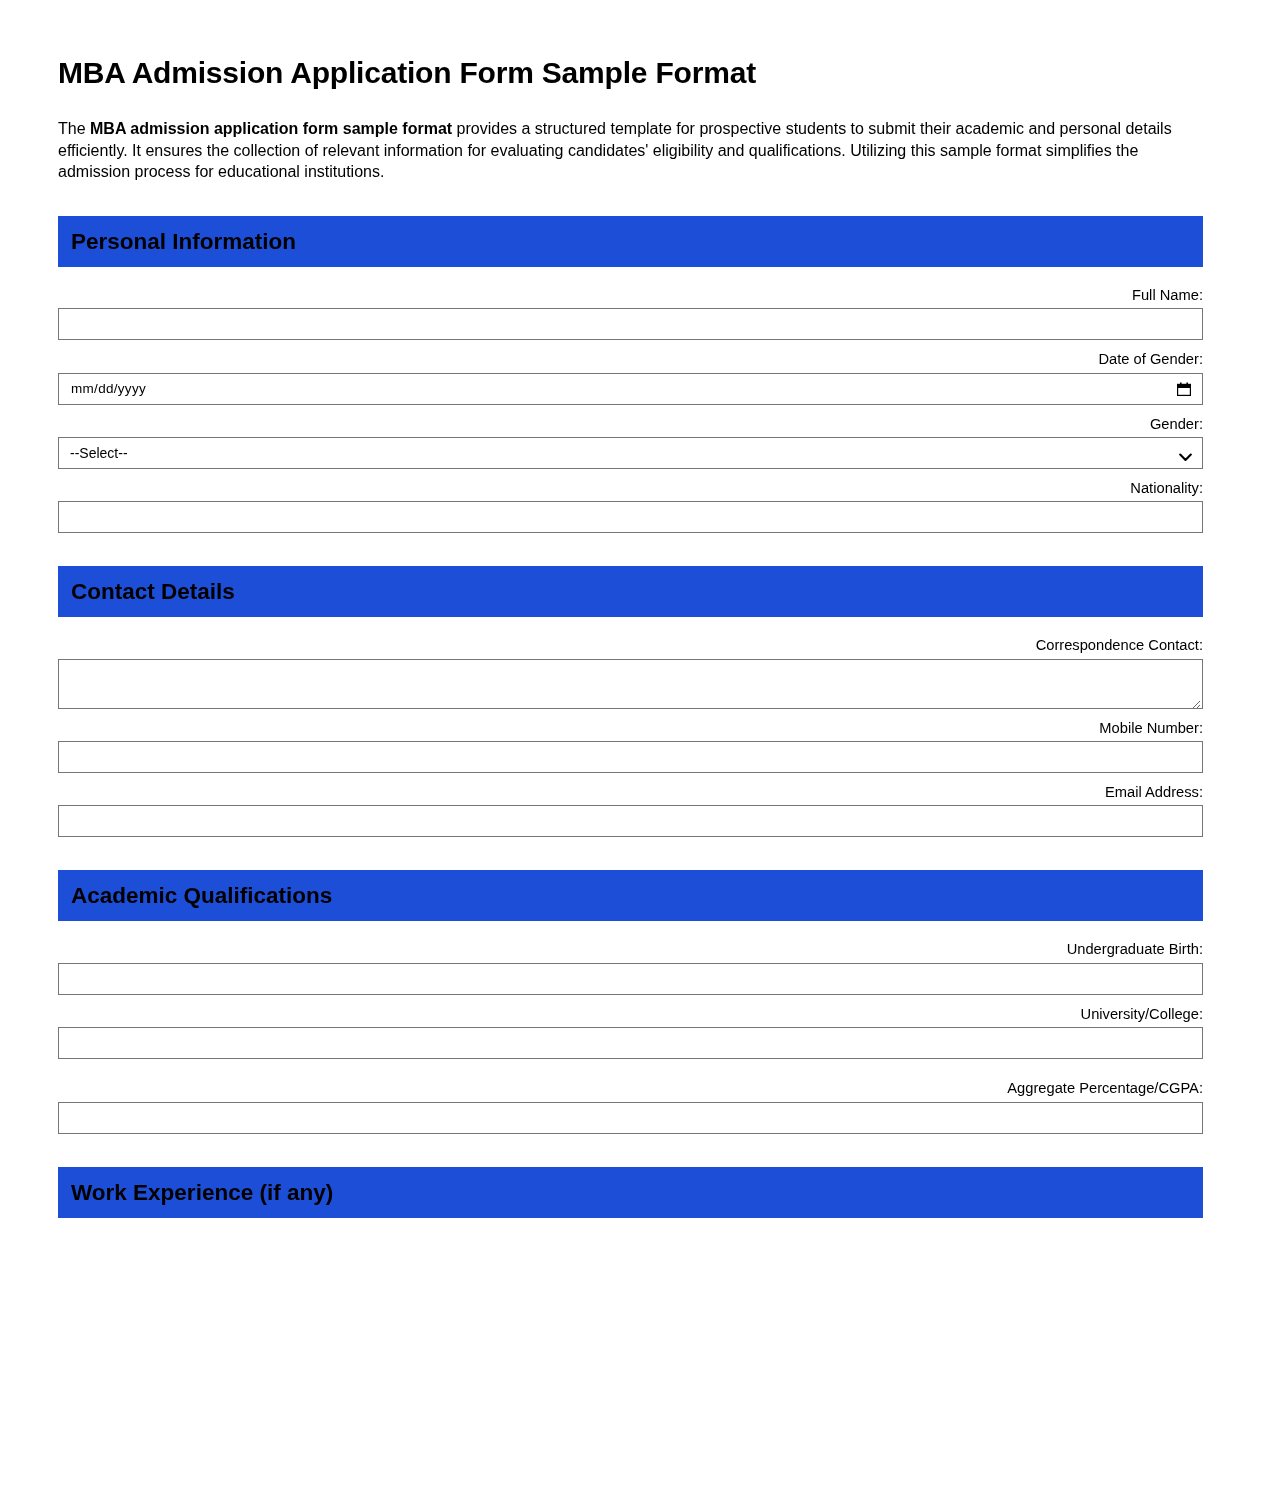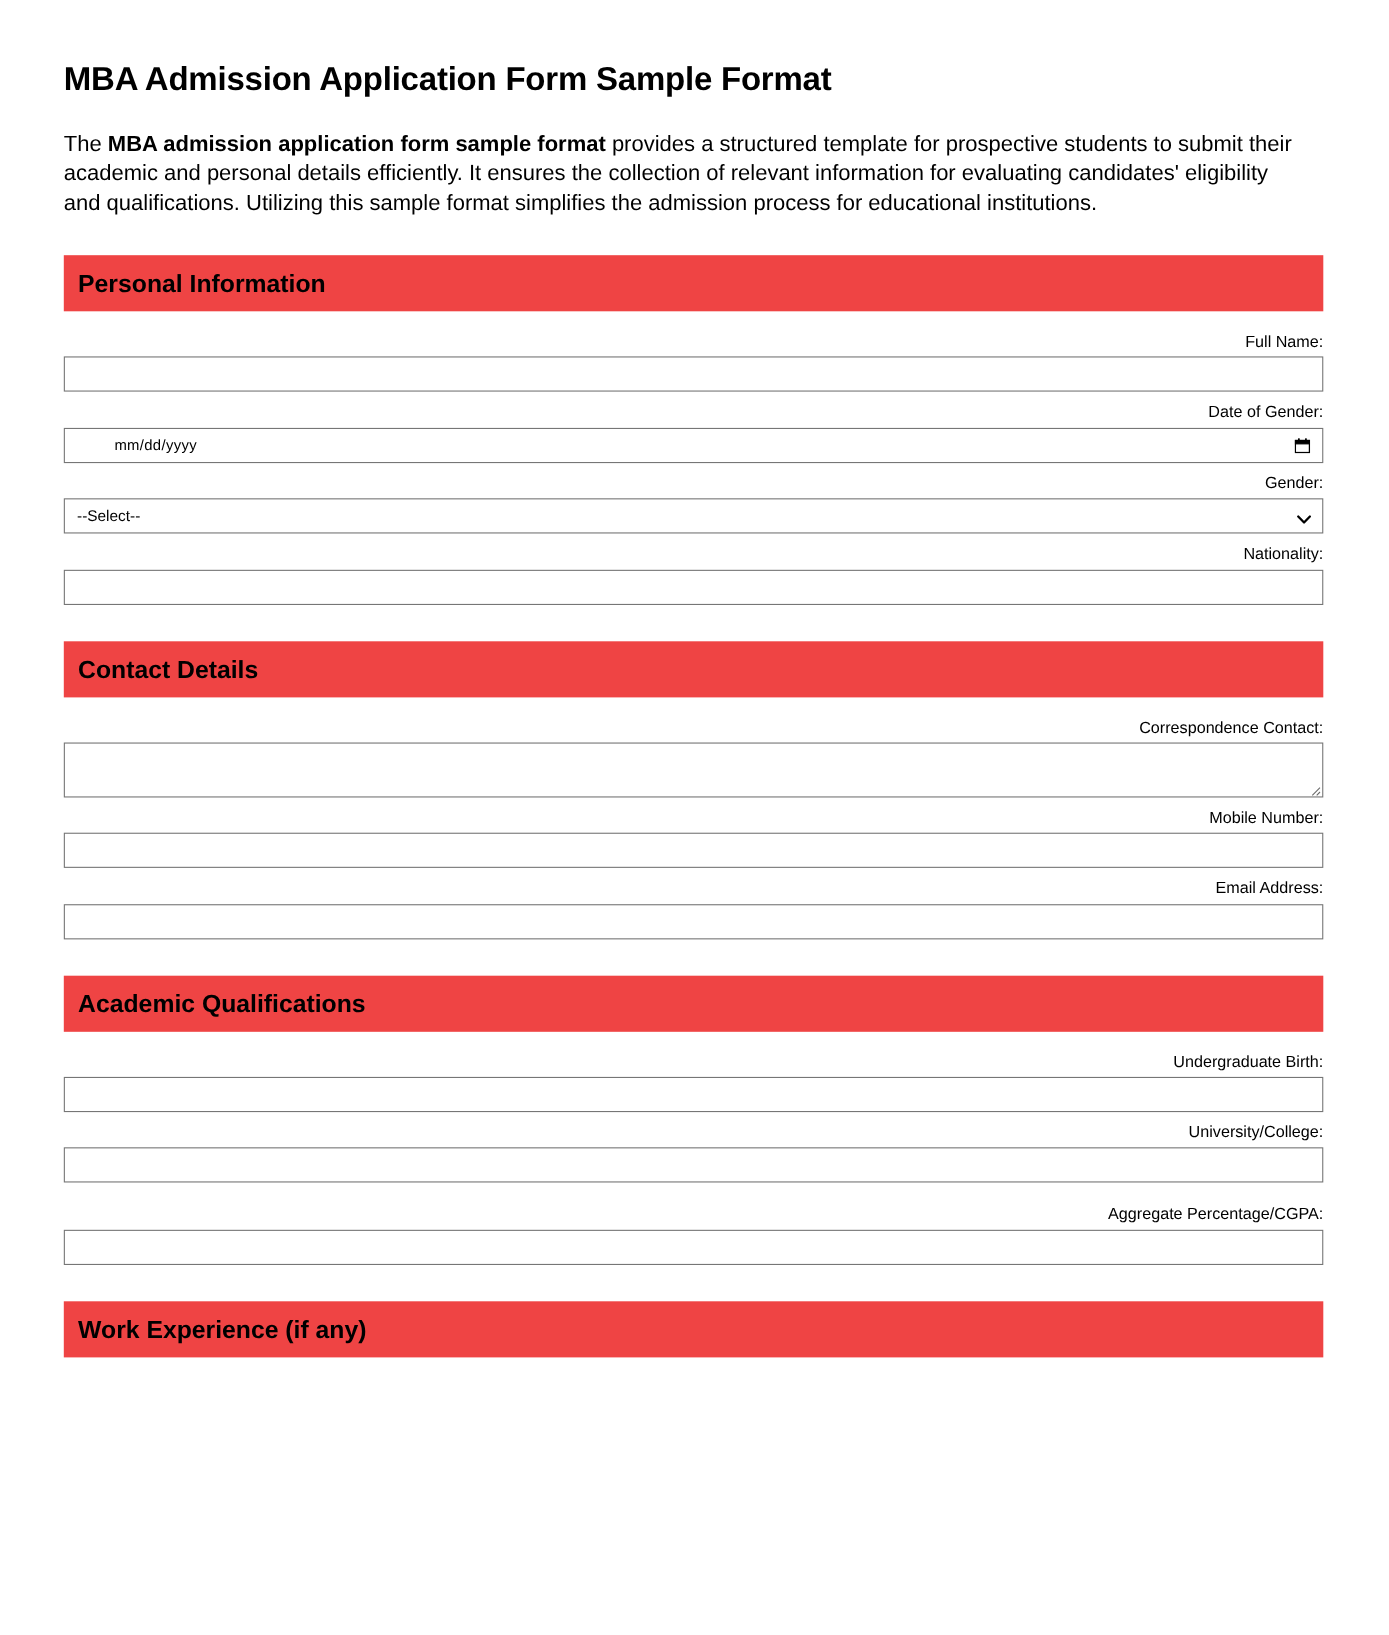--- a/index.html
+++ b/index.html
@@ -26,30 +26,30 @@
   }
   h1.doc-title {
     font-size: 30px;
     font-weight: bold;
     line-height: 1.2;
     margin: 0;
     padding-top: 55px;
     letter-spacing: -0.2px;
   }
   p.intro {
-    font-size: 20px;
+    font-size: 16px;
     line-height: 1.35;
     margin: 0;
     padding-top: 27px;
     max-width: 1130px;
   }
   p.intro b { font-weight: bold; }
 
   .section-header {
-    background: #ef4444;
+    background: #1d4ed8;
     width: 1145px;
     box-sizing: border-box;
     padding: 12px 0 12px 13px;
     margin: 0;
   }
   .section-header h2 {
     margin: 0;
     font-size: 22.5px;
     font-weight: bold;
     line-height: 1.2;
@@ -103,21 +103,20 @@
   }
   .date-text {
     position: absolute;
     left: 13px;
     top: 0;
     height: 32px;
     line-height: 32px;
     font-size: 13.5px;
     letter-spacing: 0.3px;
     pointer-events: none;
-    margin-left: 33px;
   }
   .cal-icon {
     position: absolute;
     right: 12px;
     top: 9px;
     width: 14px;
     height: 14px;
   }
 
   

